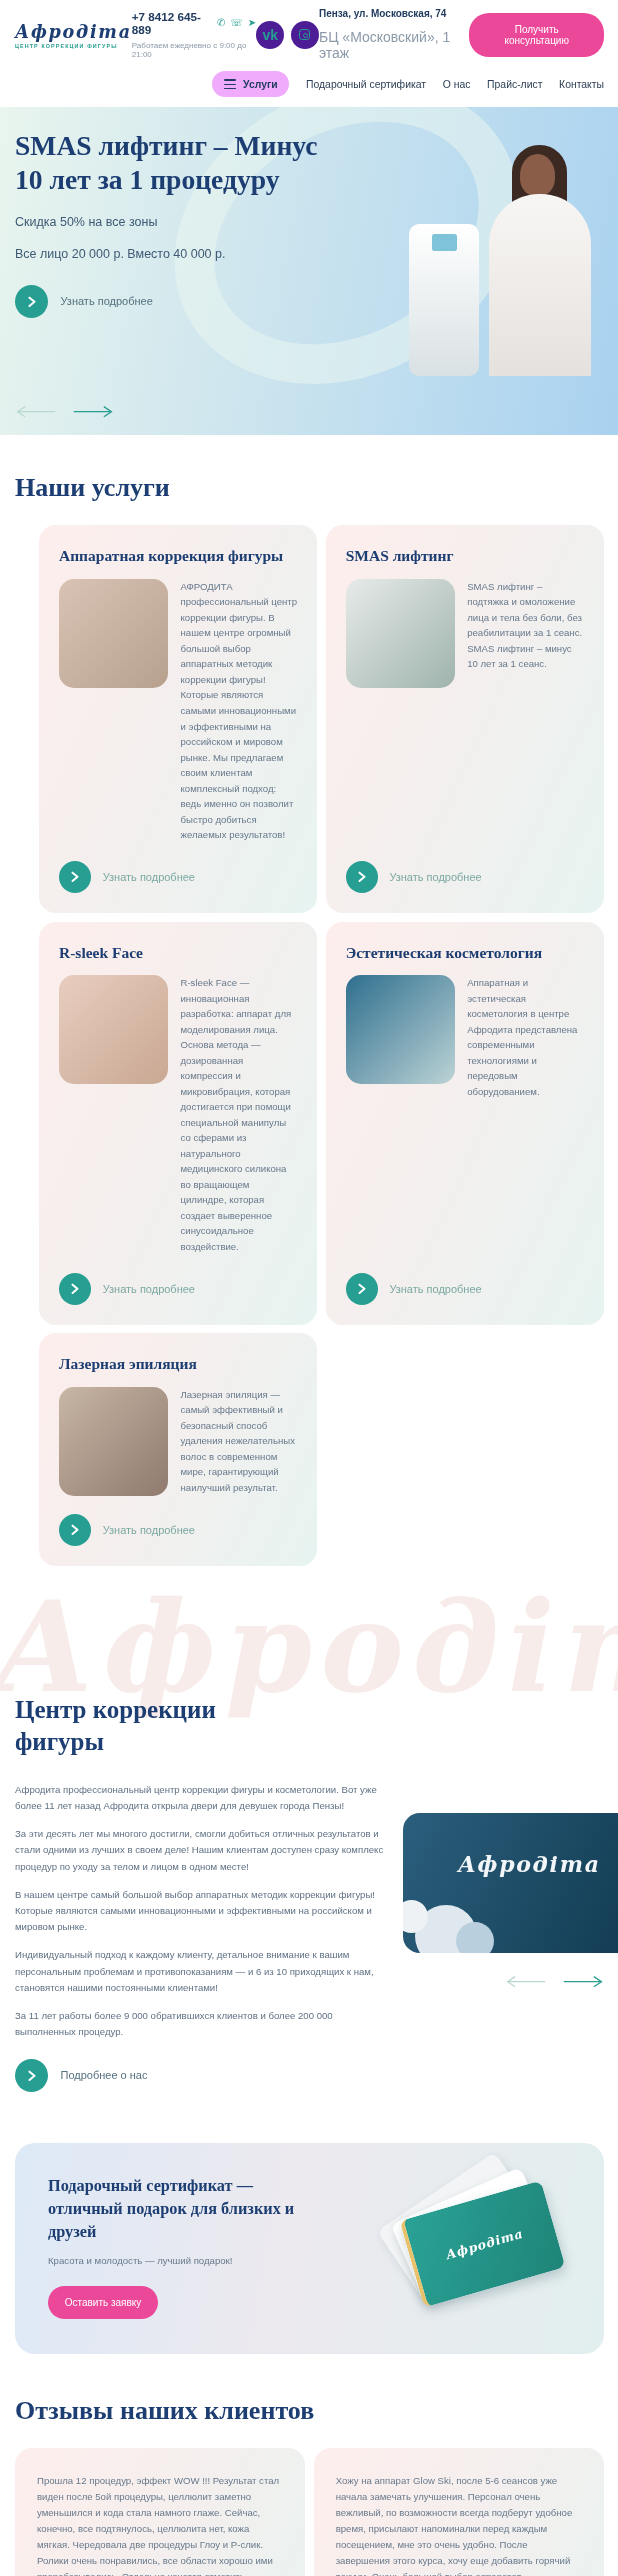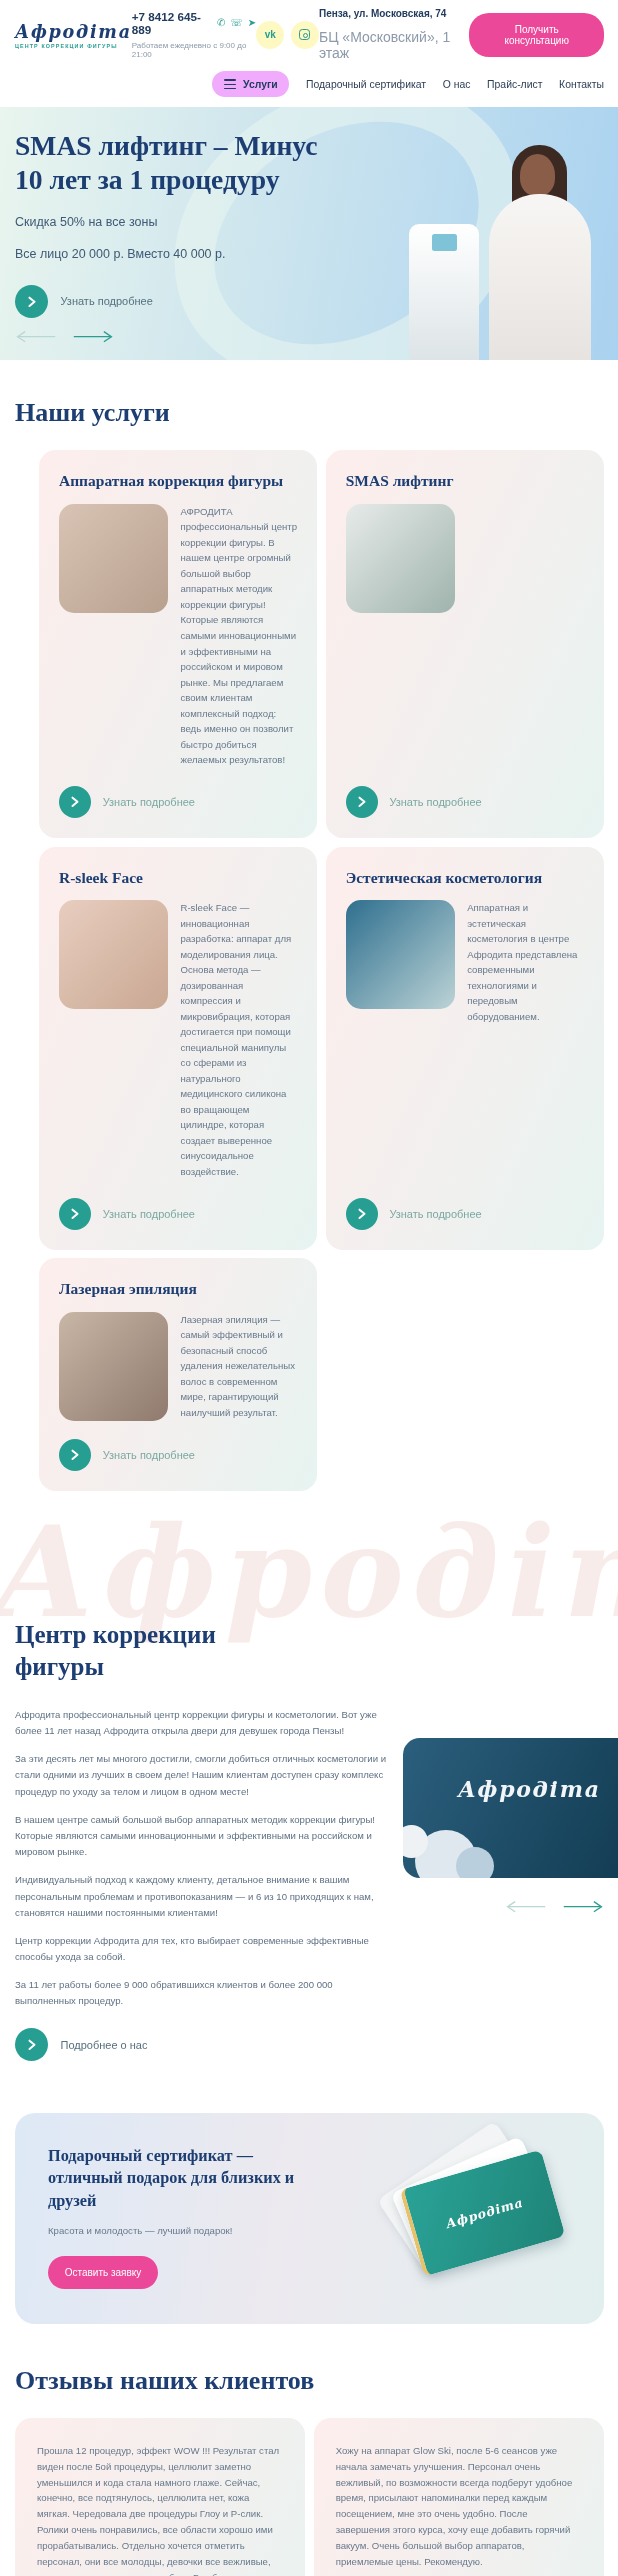--- a/index.html
+++ b/index.html
@@ -10,38 +10,38 @@
   .top { display:flex; align-items:center; justify-content:space-between; padding:8.4px 15px 3.3px; }
   .logo { display:flex; flex-direction:column; gap:1.7px; cursor:pointer; }
   .logo-script { font-family:"DejaVu Serif", serif; font-style:italic; font-weight:bold; font-size:17.6px; color:#1d3e73; letter-spacing:1.7px; }
   .logo-sub { font-size:5.4px; letter-spacing:1.1px; color:#279e92; font-weight:bold; }
   .phone-block { display:flex; flex-direction:column; gap:5px; }
   .phone-row { display:flex; align-items:center; gap:5px; }
   .phone-num { font-size:11.7px; font-weight:bold; color:#223c5f; }
   .msgr { color:#279e92; font-size:10px; line-height:1; cursor:pointer; }
   .hours { font-size:8px; color:#8c9aa9; }
   .socials { display:flex; gap:6.7px; }
-  .soc { width:28px; height:28px; border-radius:50%; background:#fef9c3; display:flex; align-items:center; justify-content:center; color:#279e92; font-size:10px; font-weight:bold; cursor:pointer; }
+  .soc { width:28px; height:28px; border-radius:50%; background:#4c1d95; display:flex; align-items:center; justify-content:center; color:#279e92; font-size:14px; font-weight:bold; cursor:pointer; }
   .ig-glyph { width:11px; height:11px; border:1.3px solid #279e92; border-radius:3.3px; position:relative; }
   .ig-glyph::after { content:""; position:absolute; left:2.5px; top:2.5px; width:3.3px; height:3.3px; border:1.3px solid #279e92; border-radius:50%; }
   .addr-block { display:flex; flex-direction:column; gap:10px; }
   .addr1 { font-size:10px; font-weight:bold; color:#223c5f; }
   .addr2 { font-size:14px; color:#8c9aa9; }
   .pill-btn { background:#ec4899; color:#fff; border:none; border-radius:20px; padding:11px 16.7px; font-size:10px; font-weight:normal; font-family:"Liberation Sans", sans-serif; cursor:pointer; }
 
   
   .menu { display:flex; align-items:center; justify-content:flex-end; gap:16.7px; padding:6.7px 15px 10px; }
   .services-pill { display:flex; align-items:center; gap:7.5px; background:#f0abfc; border-radius:16.7px; padding:7.5px 11.7px; cursor:pointer; }
   .burger { display:flex; flex-direction:column; gap:2.5px; }
   .burger span { display:block; width:11.7px; height:1.7px; background:#223c5f; border-radius:1.7px; }
   .services-pill b { font-size:10.4px; color:#223c5f; }
   .nav-link { font-size:10.4px; color:#2c3e55; cursor:pointer; }
 
   
-  .hero { position:relative; height:253px; background:linear-gradient(100deg,#e9f5ee 0%,#cfe6ee 40%,#a9d2f0 100%); overflow:hidden; }
+  .hero { position:relative; height:328px; background:linear-gradient(100deg,#e9f5ee 0%,#cfe6ee 40%,#a9d2f0 100%); overflow:hidden; }
   .swirl { position:absolute; left:167px; top:-16.7px; width:359px; height:284px; border:40px solid rgba(233,246,240,0.55); border-radius:50%; transform:rotate(-28deg); }
   .hero-art { position:absolute; right:0; top:0; width:251px; height:100%; }
   .person-hair { position:absolute; right:52px; top:38px; width:55px; height:100px; background:#3c2a22; border-radius:27px; }
   .person-head { position:absolute; right:64px; top:47px; width:35px; height:42px; background:#8a5d49; border-radius:50% 50% 42% 42%; }
   .person-body { position:absolute; right:28px; top:87px; width:102px; height:182px; background:linear-gradient(180deg,#f8f6f4,#e5e1de); border-radius:50px 50px 0 0; }
   .machine { position:absolute; right:140px; top:117px; width:70px; height:152px; background:linear-gradient(180deg,#ffffff,#d9e1e4); border-radius:10px; }
   .machine-screen { width:25px; height:16.7px; background:#7ec3d8; border-radius:2.5px; margin:10px auto 0; }
   .hero-content { position:relative; z-index:2; padding:22px 15px 0; }
   .hero h1 { font-family:"Liberation Serif", serif; font-weight:bold; font-size:27.6px; line-height:1.22; color:#1d3e73; width:318px; margin-bottom:18.4px; }
   .offer { font-size:12.5px; color:#3e5a75; }
@@ -207,20 +207,21 @@
               </svg>
             </div>
           <span>Узнать подробнее</span>
         </div>
       </div>
 
       <div class="card mh1">
         <h3>SMAS лифтинг</h3>
         <div class="card-body">
           <div class="card-img img-2"></div>
+          <p class="card-text">SMAS лифтинг – подтяжка и омоложение лица и тела без боли, без реабилитации за 1 сеанс. SMAS лифтинг – минус 10 лет за 1 сеанс.</p>
         </div>
         <div class="card-more">
           <div class="cbtn">
               <svg width="10" height="11.7" viewBox="0 0 12 14">
                 <polyline points="3,2 9,7 3,12" fill="none" stroke="#fff" stroke-width="2.4" stroke-linecap="round" stroke-linejoin="round"></polyline>
               </svg>
             </div>
           <span>Узнать подробнее</span>
         </div>
       </div>
@@ -274,24 +275,23 @@
       </div>
 
     </div>
   </section>
 
   <section class="about">
     <div class="watermark">Афродіта</div>
     <h2>Центр коррекции фигуры</h2>
     <div class="about-text">
       <p>Афродита профессиональный центр коррекции фигуры и косметологии. Вот уже более 11 лет назад Афродита открыла двери для девушек города Пензы!</p>
-      <p>За эти десять лет мы многого достигли, смогли добиться отличных косметологии и стали одними из лучших в своем деле! Нашим клиентам доступен сразу комплекс процедур по уходу за телом и лицом в одном месте!</p>
+      <p>За эти десять лет мы многого достигли, смогли добиться отличных результатов и стали одними из лучших в своем деле! Нашим клиентам доступен сразу комплекс процедур по уходу за телом и лицом в одном месте!</p>
       <p>В нашем центре самый большой выбор аппаратных методик коррекции фигуры! Которые являются самыми инновационными и эффективными на российском и мировом рынке.</p>
       <p>Индивидуальный подход к каждому клиенту, детальное внимание к вашим персональным проблемам и противопоказаниям — и 6 из 10 приходящих к нам, становятся нашими постоянными клиентами!</p>
-      <p>Центр коррекции Афродита для тех, кто выбирает современные эффективные способы ухода за собой.</p>
       <p>За 11 лет работы более 9 000 обратившихся клиентов и более 200 000 выполненных процедур.</p>
     </div>
     <div class="about-photo">
       <span class="photo-sign">Афродіта</span>
       <span class="flower fl1"></span>
       <span class="flower fl2"></span>
       <span class="flower fl3"></span>
     </div>
     <div class="about-arrows slider-arrows" style="position:absolute;">
       <svg class="larrow arr-prev" width="42" height="13.4" viewBox="0 0 50 16">

